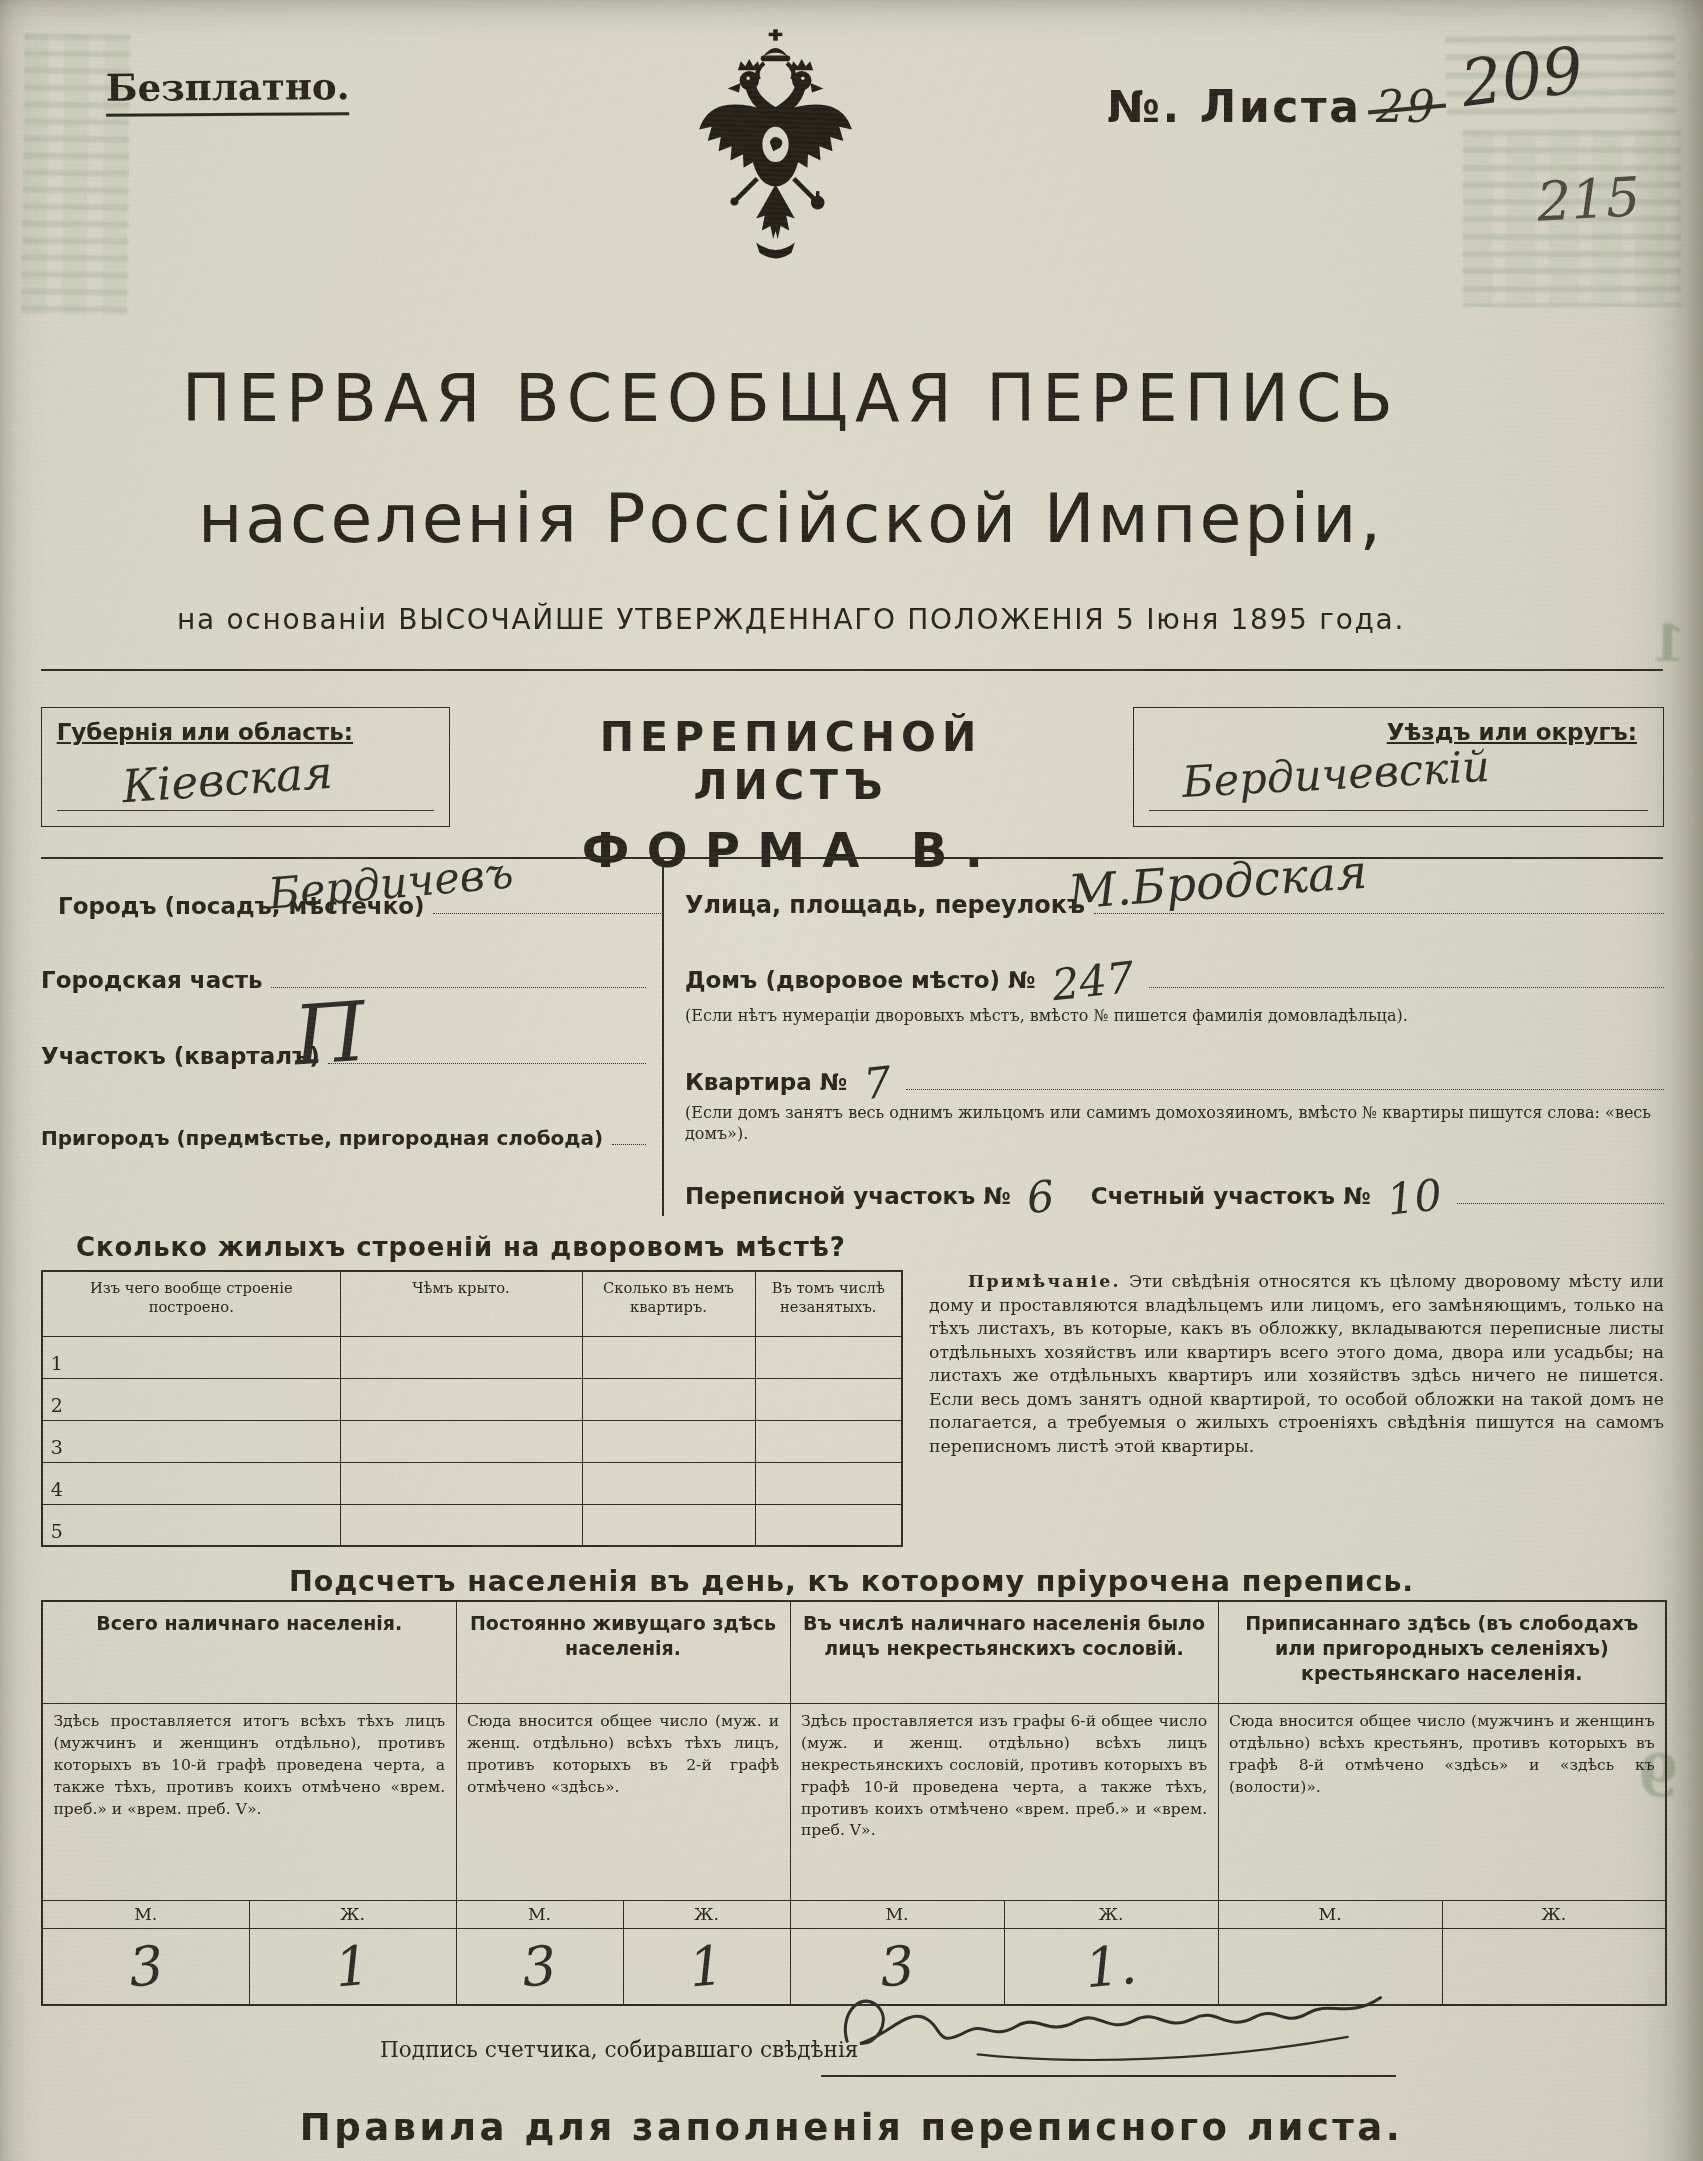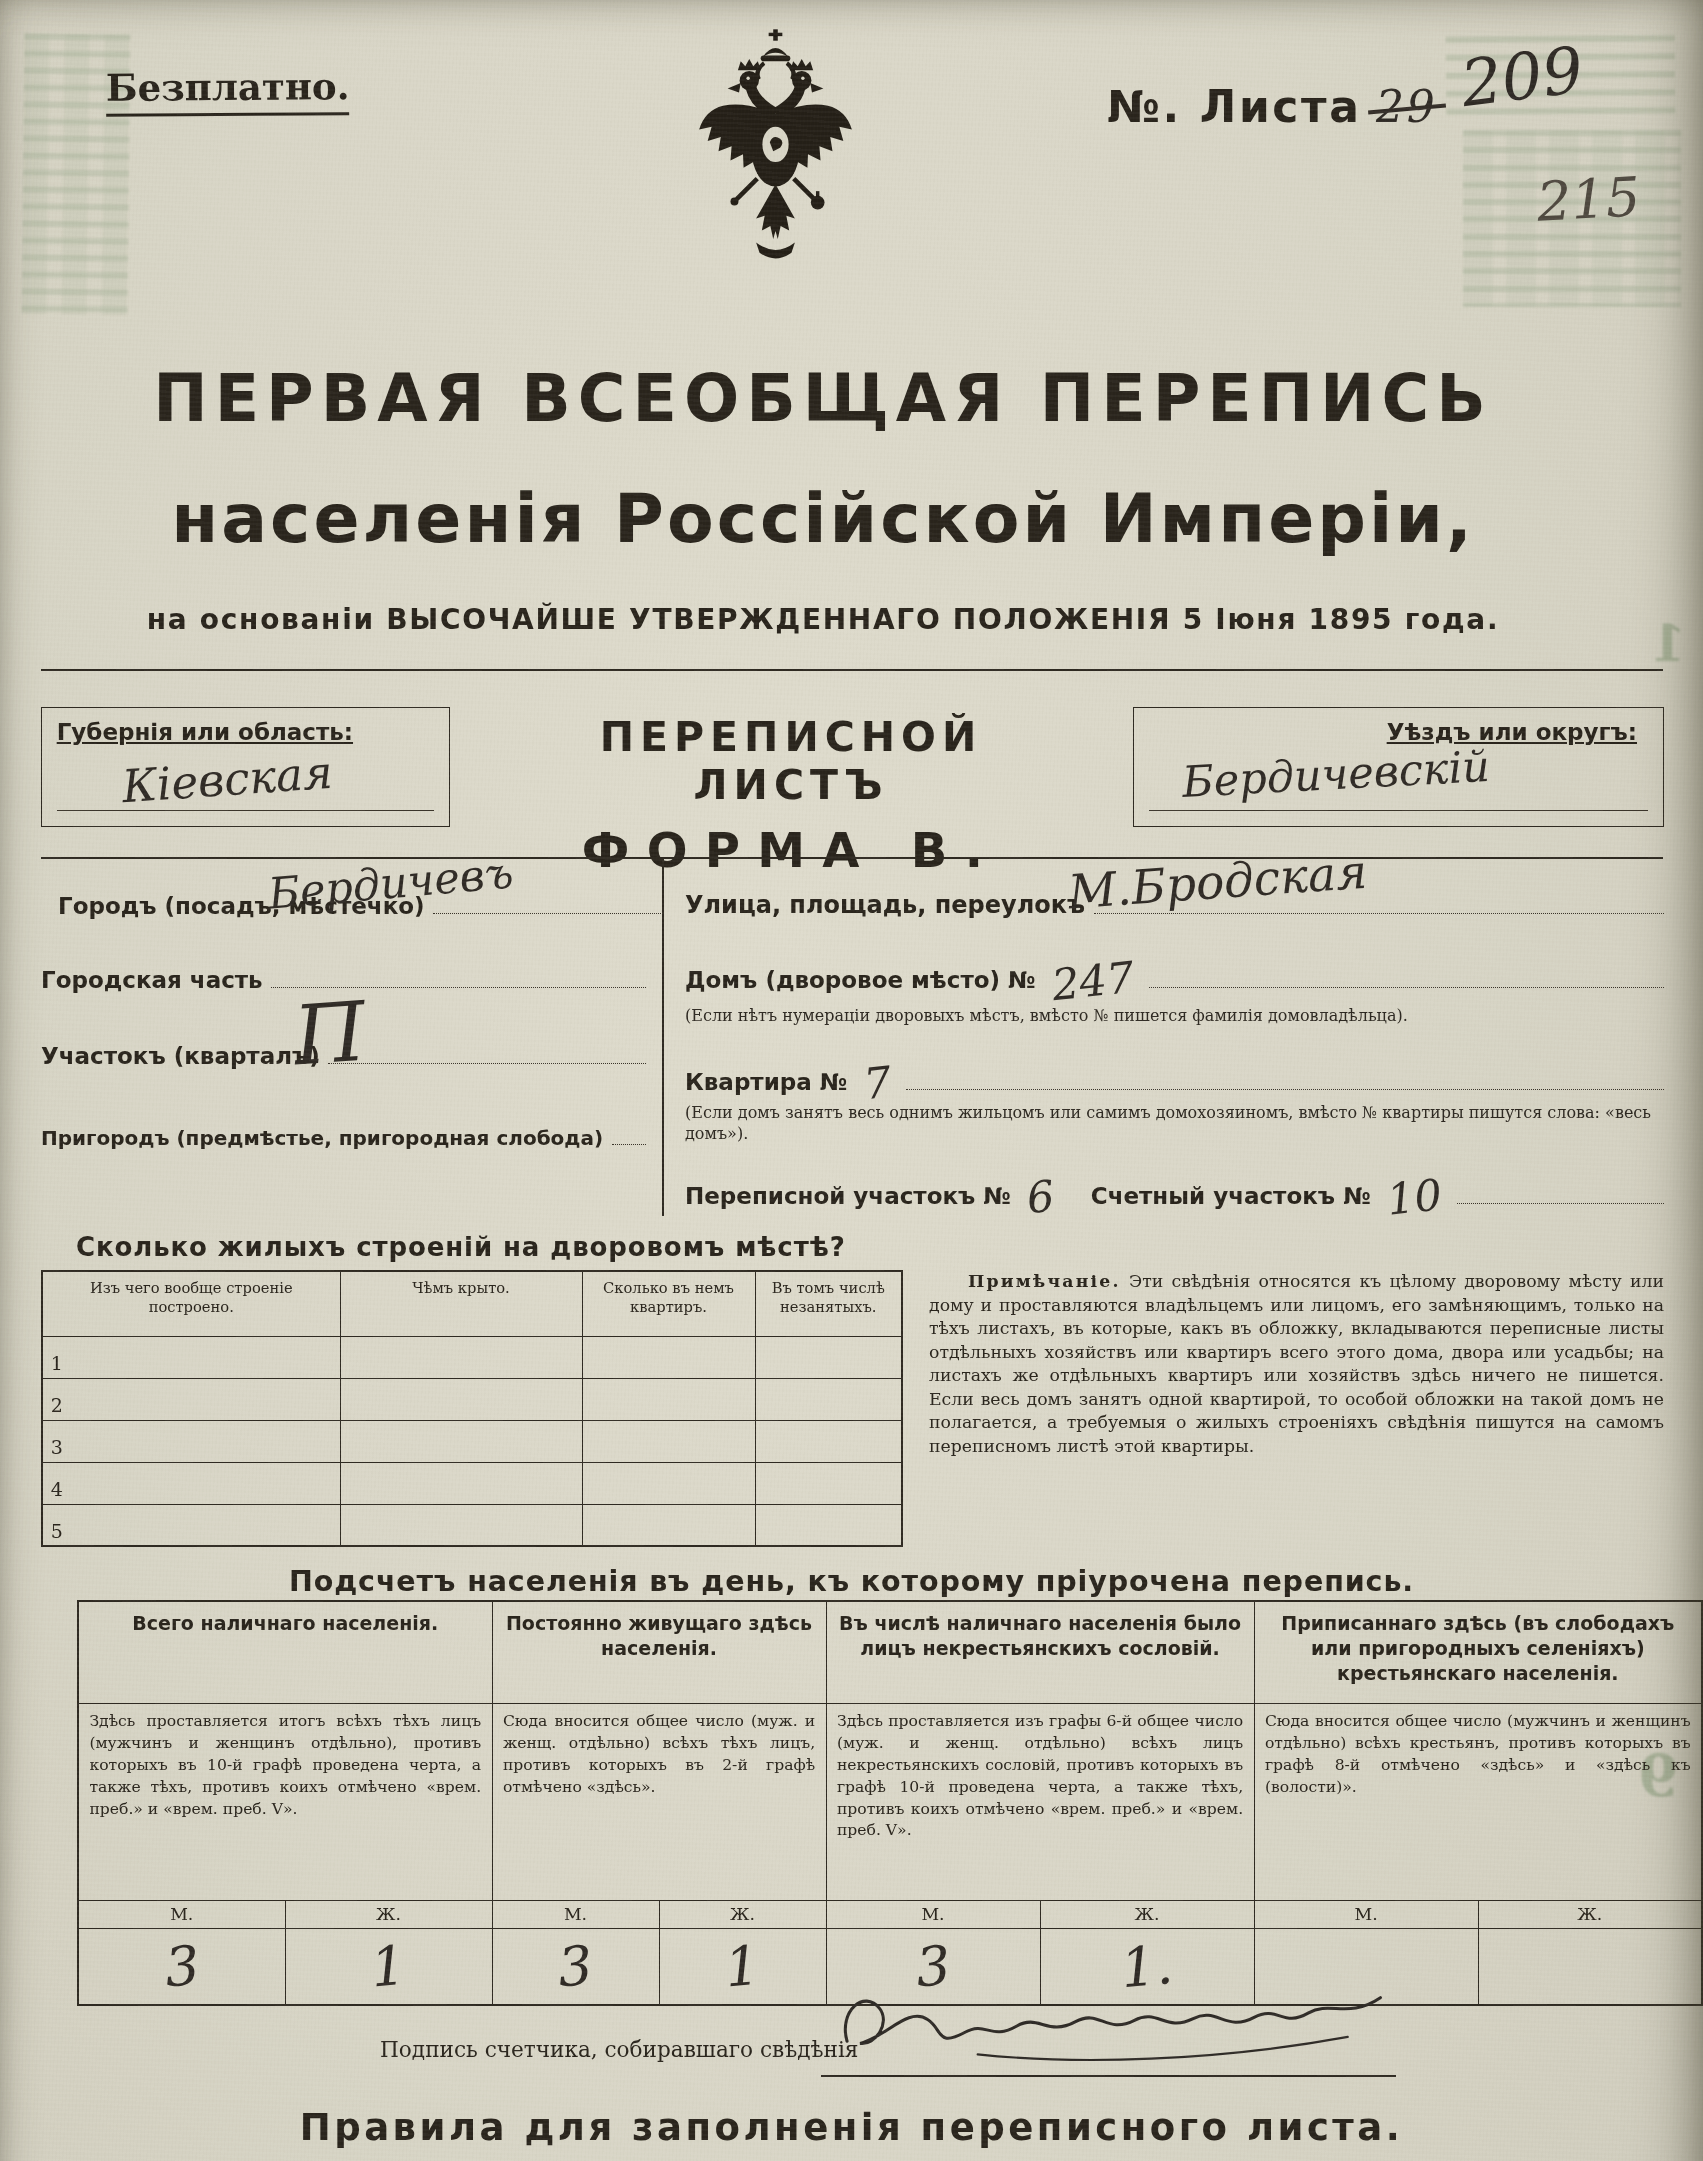--- a/index.html
+++ b/index.html
@@ -49,21 +49,21 @@
   .sheet-no{ left:1107px; top:81px; font-size:44px; font-weight:bold; letter-spacing:2.6px; }
   .sheet-crossed{ position:relative; display:inline-block; font-family:"DejaVu Serif"; font-style:italic; font-weight:normal; margin-left:14.7px; color:#2f2a25; }
   .strike{ position:absolute; left:-14%; top:50%; width:128%; height:3.5px; background:#332d27; transform:rotate(-5deg); }
   .m209{ left:1461px; top:40px; font-size:64px; transform:rotate(-7deg); }
   .m215{ left:1537px; top:168px; font-size:54px; color:#4e483f; transform:rotate(-3deg); }
 
   
   .eagle-wrap{ left:690px; top:24px; width:171px; height:307px; }
 
   
-  .tblock{ left:0; width:1582px; text-align:center; font-weight:bold; font-family:"DejaVu Sans",sans-serif;margin-left:32px; }
+  .tblock{ left:0; width:1582px; text-align:center; font-weight:normal; font-family:"DejaVu Sans",sans-serif; }
   .t1{ top:361px; font-size:65px; letter-spacing:7px; }
   .t2{ top:479px; font-size:68px; letter-spacing:3px; }
   .t3{ top:603px; font-size:28px; letter-spacing:1.7px; }
   .title-rule{ left:41px; top:669px; width:1622px; height:2.2px; }
 
   
   .hbox{ position:absolute; border:1.7px solid #2e2921; height:120px;text-decoration:underline; }
   .gub-box{ left:41px; top:707px; width:409px; }
   .uezd-box{ left:1133px; top:707px; width:531px; }
   .hbox .boxlabel{ display:block; padding:11.2px 0 0 14.7px; font-family:"DejaVu Sans"; font-weight:bold; font-size:23px; }
@@ -86,21 +86,21 @@
   .bld-table th, .bld-table td{ border:1.3px solid #2e2921; }
   .bld-table th{ font-weight:normal; font-size:14.7px; line-height:1.28; text-align:center; vertical-align:top; padding:7px 8px; height:65px; }
   .bld-row td{ height:42px; }
   .rownum{ font-size:19px; padding-left:7.8px; vertical-align:bottom; padding-bottom:3.5px; }
   .bld-note{ position:absolute; left:929px; top:1270px; width:735px; font-size:17.3px; line-height:1.36; text-align:justify; }
   .note-title{ font-weight:bold; letter-spacing:2.2px; }
   .bld-note p{ text-indent:39px; }
 
   
   .census-heading{ left:0; top:1565px; width:1703px; text-align:center; font-family:"DejaVu Sans"; font-weight:bold; font-size:28.5px; letter-spacing:0.9px; }
-  .census-table{ position:absolute; left:41px; top:1600px; width:1622px; border-collapse:collapse; table-layout:fixed; border:2.6px solid #2e2921;margin-left:36px; }
+  .census-table{ position:absolute; left:41px; top:1600px; width:1622px; border-collapse:collapse; table-layout:fixed; border:2.6px solid #2e2921; }
   .census-table th, .census-table td{ border:1.3px solid #2e2921; }
   .ct-head th{ height:102px; font-family:"DejaVu Sans"; font-weight:bold; font-size:19px; line-height:1.32; vertical-align:top; text-align:center; padding:8.6px 7px; }
   .ct-desc td{ height:197px; font-size:15.6px; line-height:1.4; vertical-align:top; text-align:justify; padding:7.8px 10.4px; }
   .ct-mf td{ height:28.5px; font-size:17.3px; text-align:center; }
   .ct-val td{ height:76px; text-align:center; vertical-align:middle; }
   .vnum{ font-family:"DejaVu Serif"; font-style:italic; font-size:54px; color:#2f2a25; display:inline-block; transform:rotate(-5deg); }
 
   
   .sig-label{ left:380px; top:2037px; font-size:21.6px; }
   .sig-line{ left:821px; top:2075px; width:575px; height:1.7px; }

